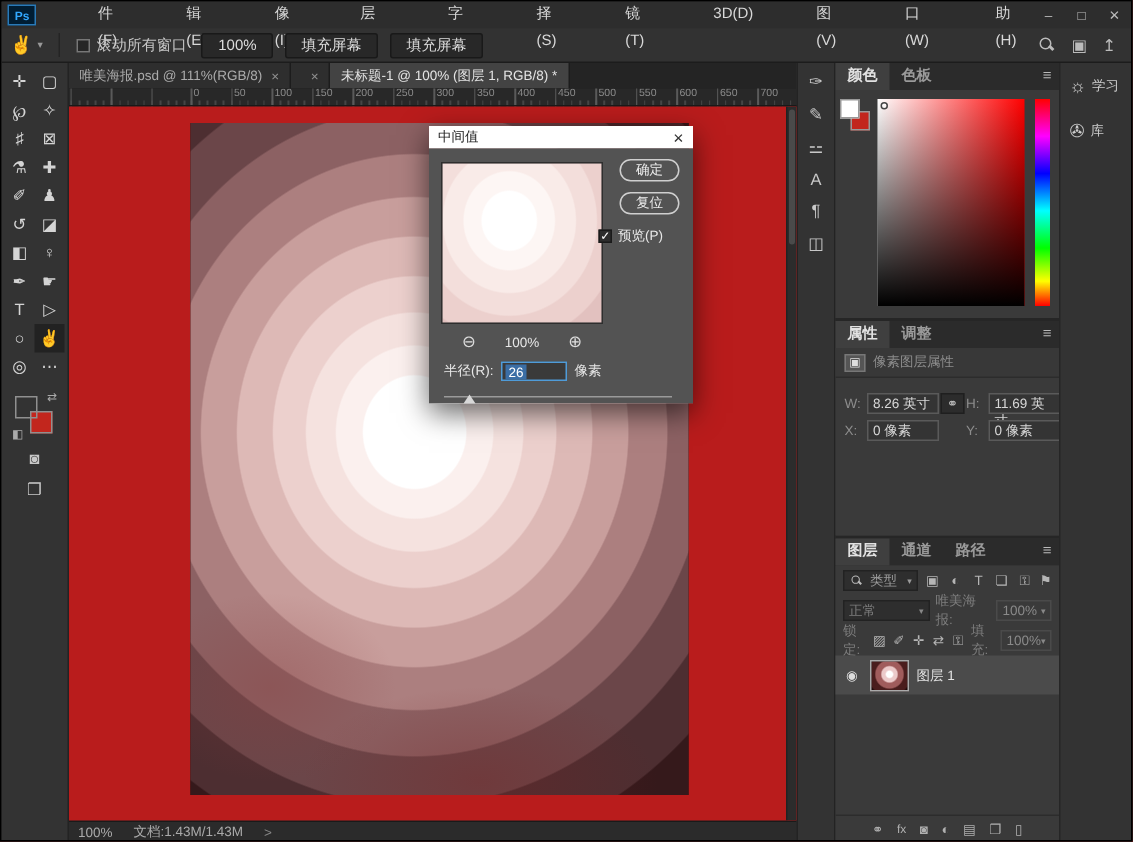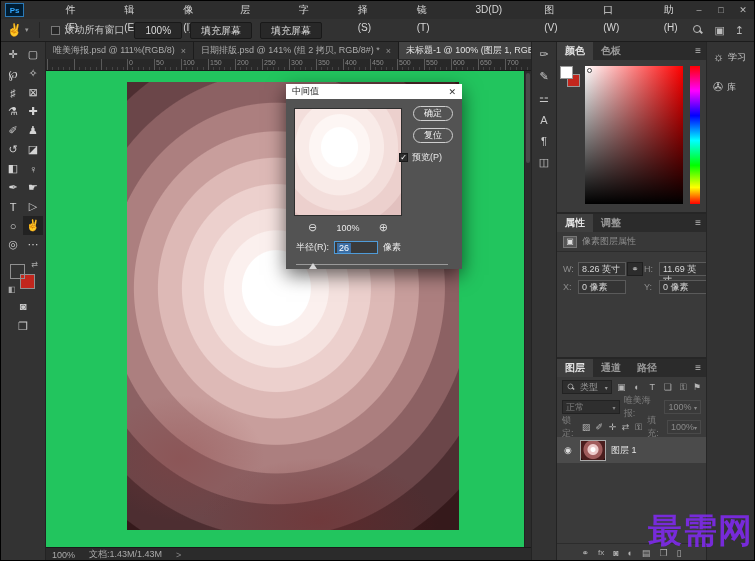--- a/index.html
+++ b/index.html
@@ -54,21 +54,21 @@
   .doc-tab.active { background:#434343; color:#e4e4e4; }
   .tab-close { margin-left:6px; color:#8f8f8f; font-size:9px; }
   .ruler { position:relative; height:12px; background:#282828; border-bottom:1px solid #191919; overflow:hidden;
            background-image:
              repeating-linear-gradient(90deg,#5a5a5a 0 1px,transparent 1px 27px),
              repeating-linear-gradient(90deg,#454545 0 1px,transparent 1px 5.4px);
            background-position:81px 0, 81px 8px;
            background-size:auto 12px, auto 4px;
            background-repeat:repeat-x; }
   .ruler span { position:absolute; top:0; font-size:7px; color:#8a8a8a; }
-  .canvas-area { position:relative; flex:1; background:#22c55e; overflow:hidden; }
+  .canvas-area { position:relative; flex:1; background:#b91c1c; overflow:hidden; }
 
   .document { position:absolute; left:81px; top:11px; width:332px; height:448px;
     background:
       radial-gradient(ellipse 300px 330px at 45% 46%,
         #ffffff 0 34px, #fbf0ee 35px 52px, #f5e2df 53px 72px, #ecd0cd 73px 94px,
         #ddb9b6 95px 118px, #c89e9c 119px 142px, #ac7f7f 143px 168px, #8c6163 169px 196px,
         #6b4649 197px 226px, #4d2e31 227px 258px, #35191b 259px 294px, #230d0e 295px 100%),
       #1d0808; }
   .document::before { content:""; position:absolute; inset:0;
     background:
@@ -263,21 +263,20 @@
       </div>
     </div>
 
     <div class="canvas-col">
       <div class="tabbar">
         <span class="doc-tab">
           <span>唯美海报.psd @ 111%(RGB/8)</span>
           <span class="tab-close">×</span>
         </span>
         <span class="doc-tab">
-          <span>日期排版.psd @ 141% (组 2 拷贝, RGB/8#) *</span>
           <span class="tab-close">×</span>
         </span>
         <span class="doc-tab active">
           <span>未标题-1 @ 100% (图层 1, RGB/8) *</span>
 
         </span>
       </div>
 
       <div class="ruler">
         <span style="left:83px">0</span>
@@ -468,14 +467,13 @@
         <span class="g">☼</span>
         <span>学习</span>
       </span>
       <span class="dock-item">
         <span class="g">✇</span>
         <span>库</span>
       </span>
     </div>
   </div>
 
-  <div class="watermark">最需网</div>
 </div>
 
 </body></html>

